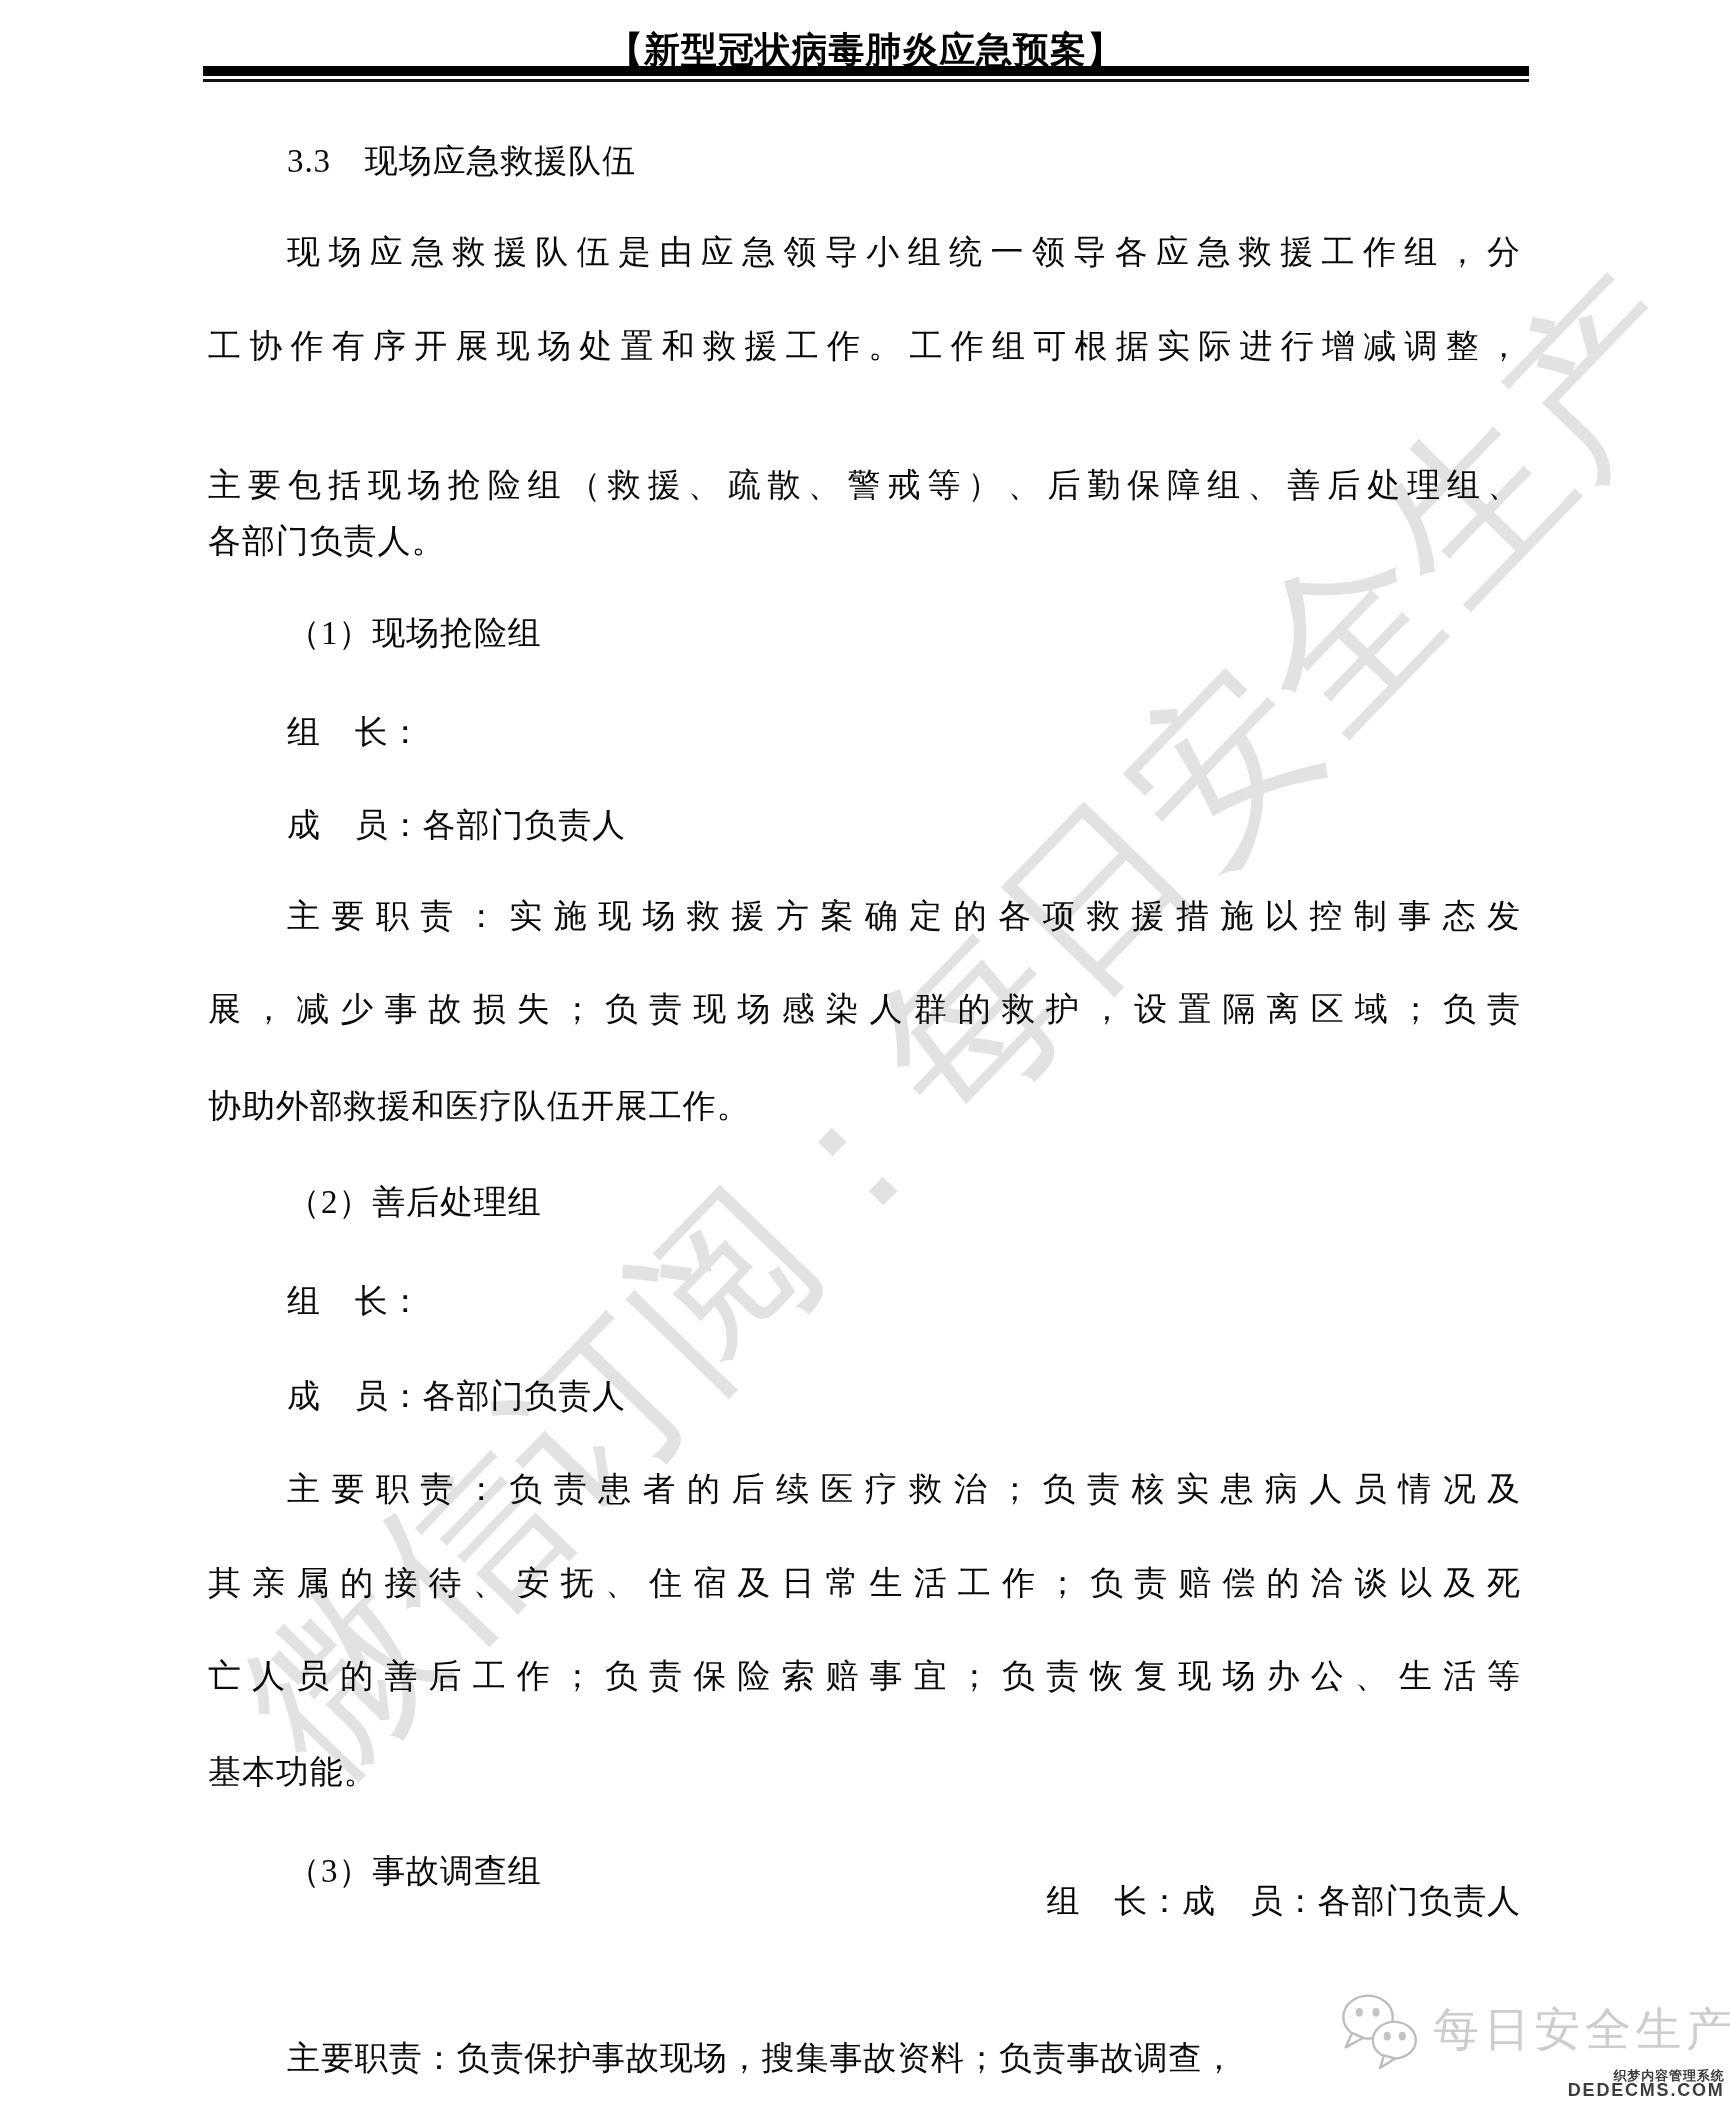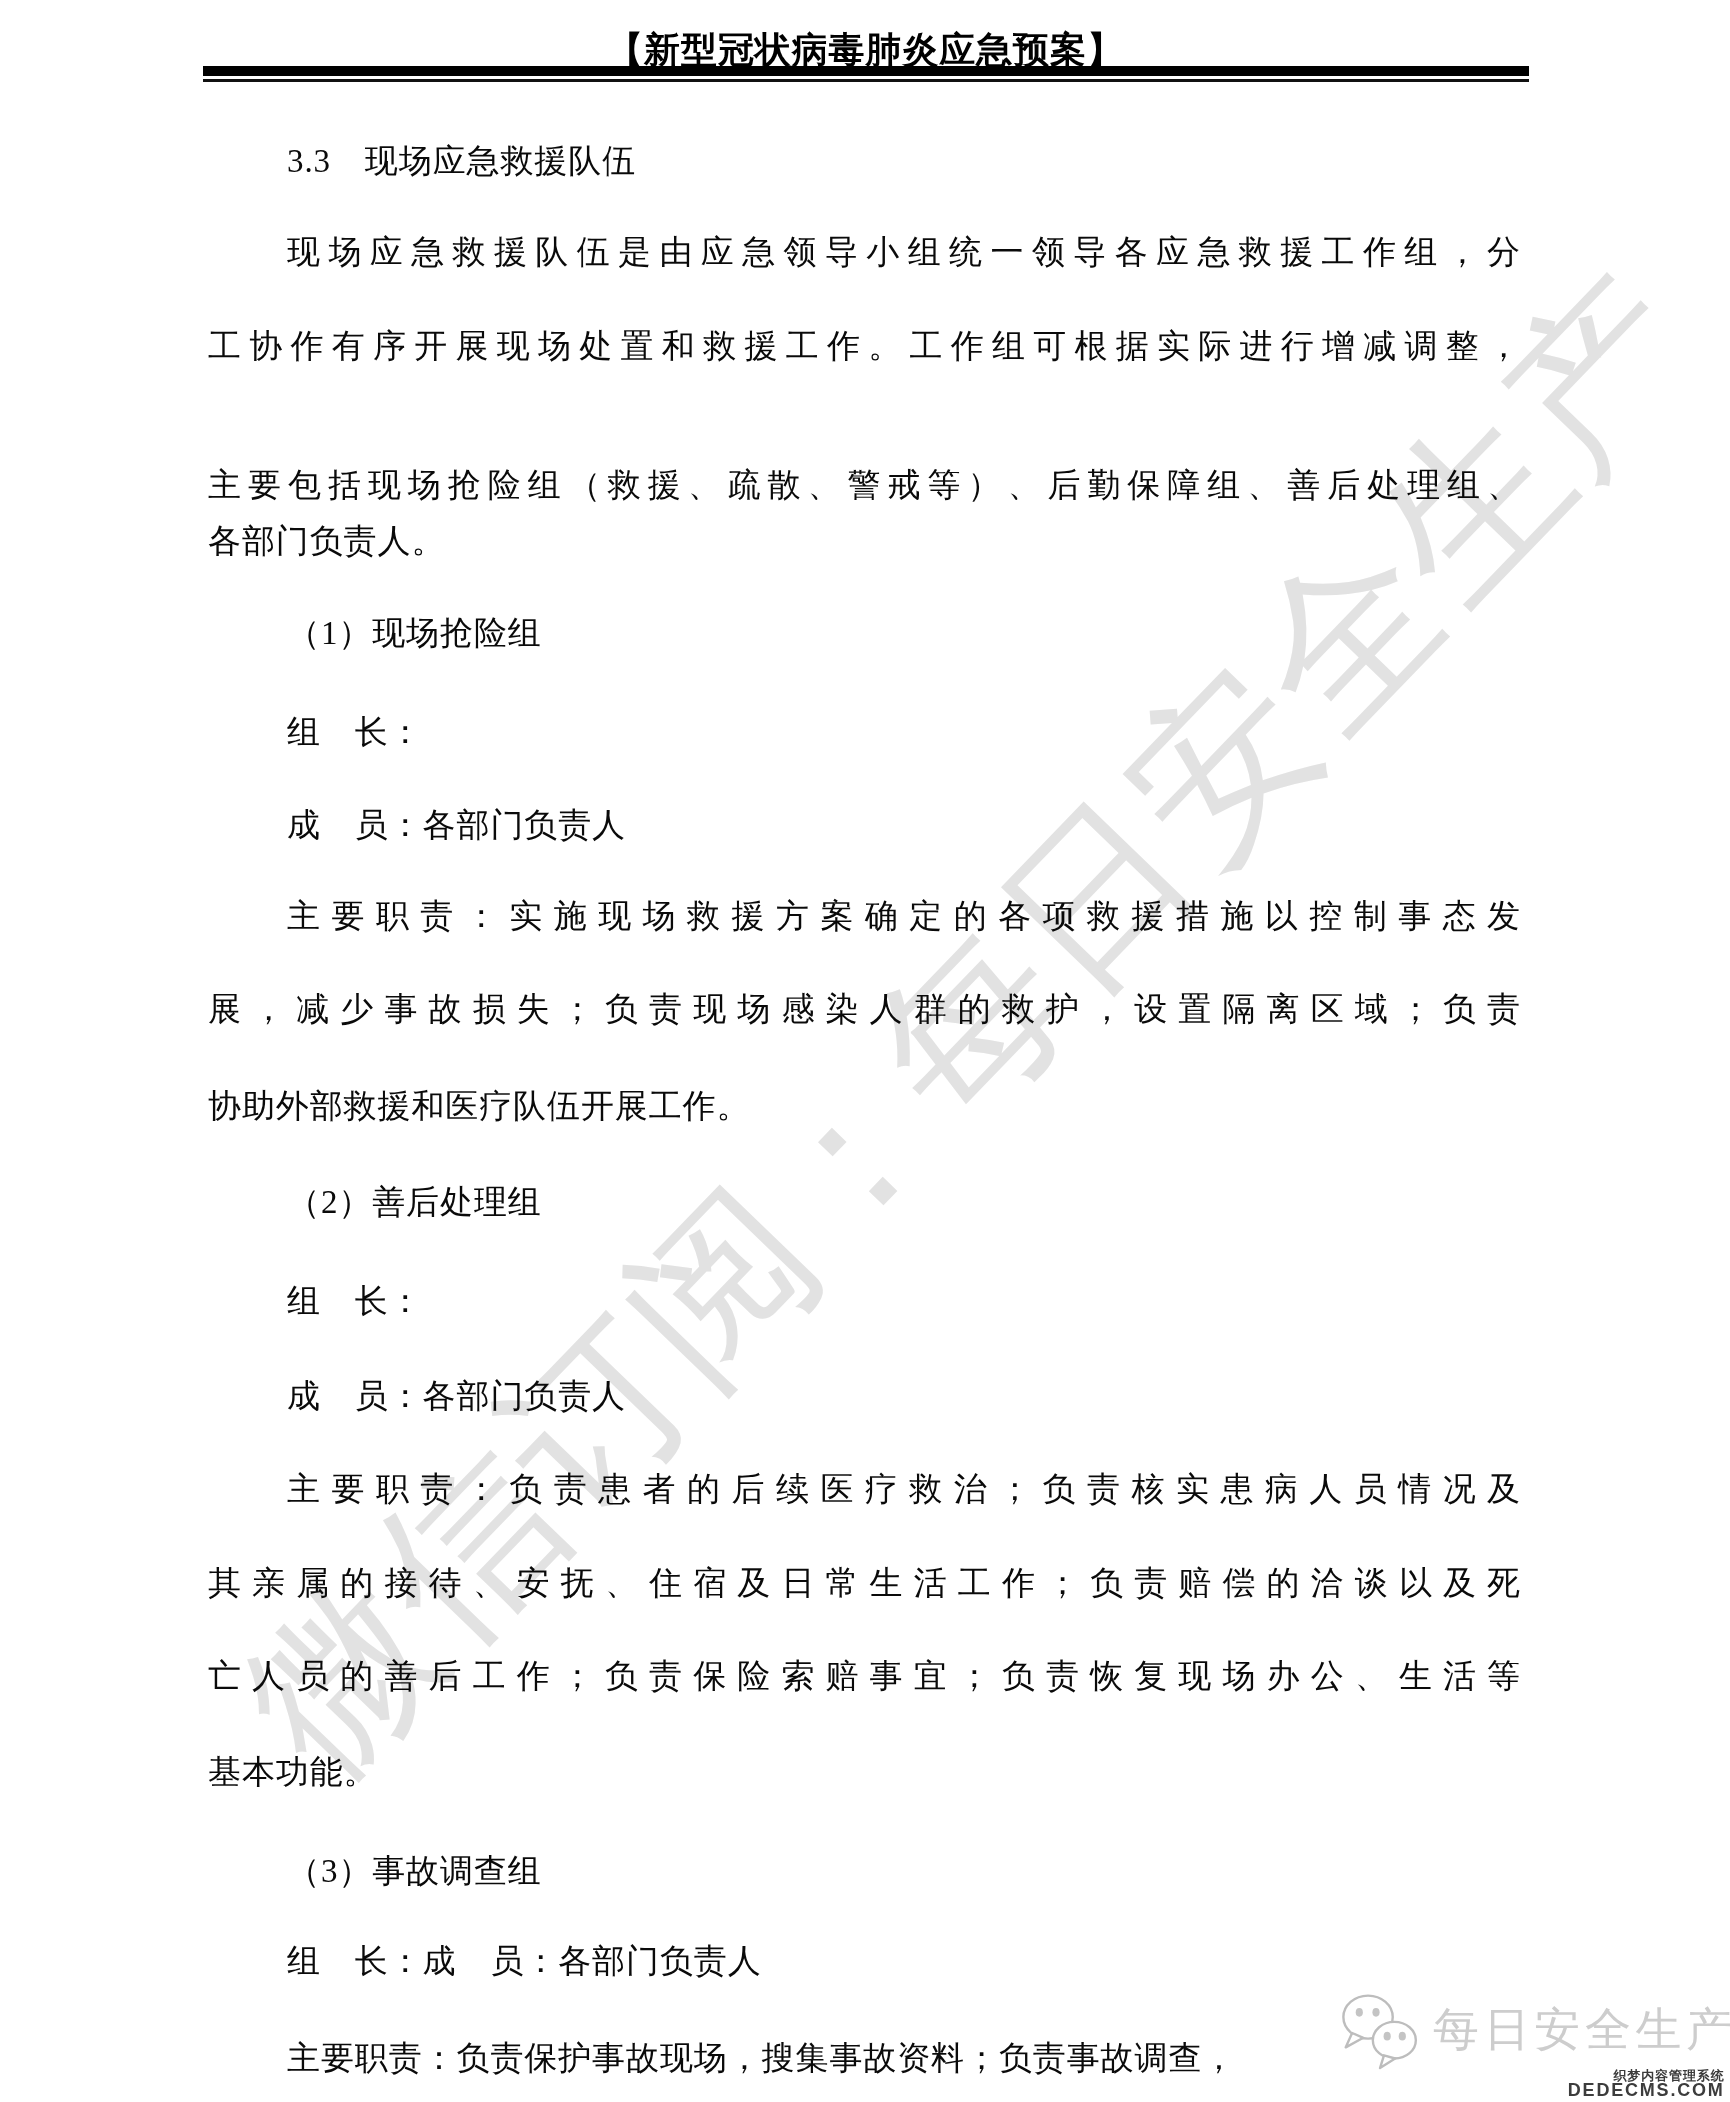--- a/index.html
+++ b/index.html
@@ -102,21 +102,21 @@
       <div class="doc-line justify" style="top: 988px;">展，减少事故损失；负责现场感染人群的救护，设置隔离区域；负责</div>
       <div class="doc-line" style="top: 1082px;">协助外部救援和医疗队伍开展工作。</div>
       <div class="doc-line indent" style="top: 1178px;">（2）善后处理组</div>
       <div class="doc-line indent" style="top: 1277px;">组　长：</div>
       <div class="doc-line indent" style="top: 1372px;">成　员：各部门负责人</div>
       <div class="doc-line indent justify" style="top: 1468px;">主要职责：负责患者的后续医疗救治；负责核实患病人员情况及</div>
       <div class="doc-line justify" style="top: 1562px;">其亲属的接待、安抚、住宿及日常生活工作；负责赔偿的洽谈以及死</div>
       <div class="doc-line justify" style="top: 1655px;">亡人员的善后工作；负责保险索赔事宜；负责恢复现场办公、生活等</div>
       <div class="doc-line" style="top: 1748px;">基本功能。</div>
       <div class="doc-line indent" style="top: 1847px;">（3）事故调查组</div>
-      <div class="doc-line indent" style="top: 1937px;">组　长：成　员：各部门负责人</div>
+      <div class="doc-line indent" style="top: 1877px; text-align: right;">组　长：成　员：各部门负责人</div>
       <div class="doc-line indent" style="top: 2034px;">主要职责：负责保护事故现场，搜集事故资料；负责事故调查，</div>
     </div>
 
   <div id="brand">
     <svg id="brand-logo" viewBox="0 0 110 108" xmlns="http://www.w3.org/2000/svg">
 
       <ellipse cx="40" cy="34" rx="31" ry="27" fill="#ffffff" stroke="#bdbdbd" stroke-width="3"></ellipse>
       <path d="M20 54 L12 72 L34 60 Z" fill="#ffffff" stroke="#bdbdbd" stroke-width="3" stroke-linejoin="round"></path>
       <ellipse cx="29" cy="28" rx="4.5" ry="5.5" fill="#c4c4c4"></ellipse>
       <ellipse cx="50" cy="28" rx="4.5" ry="5.5" fill="#c4c4c4"></ellipse>

